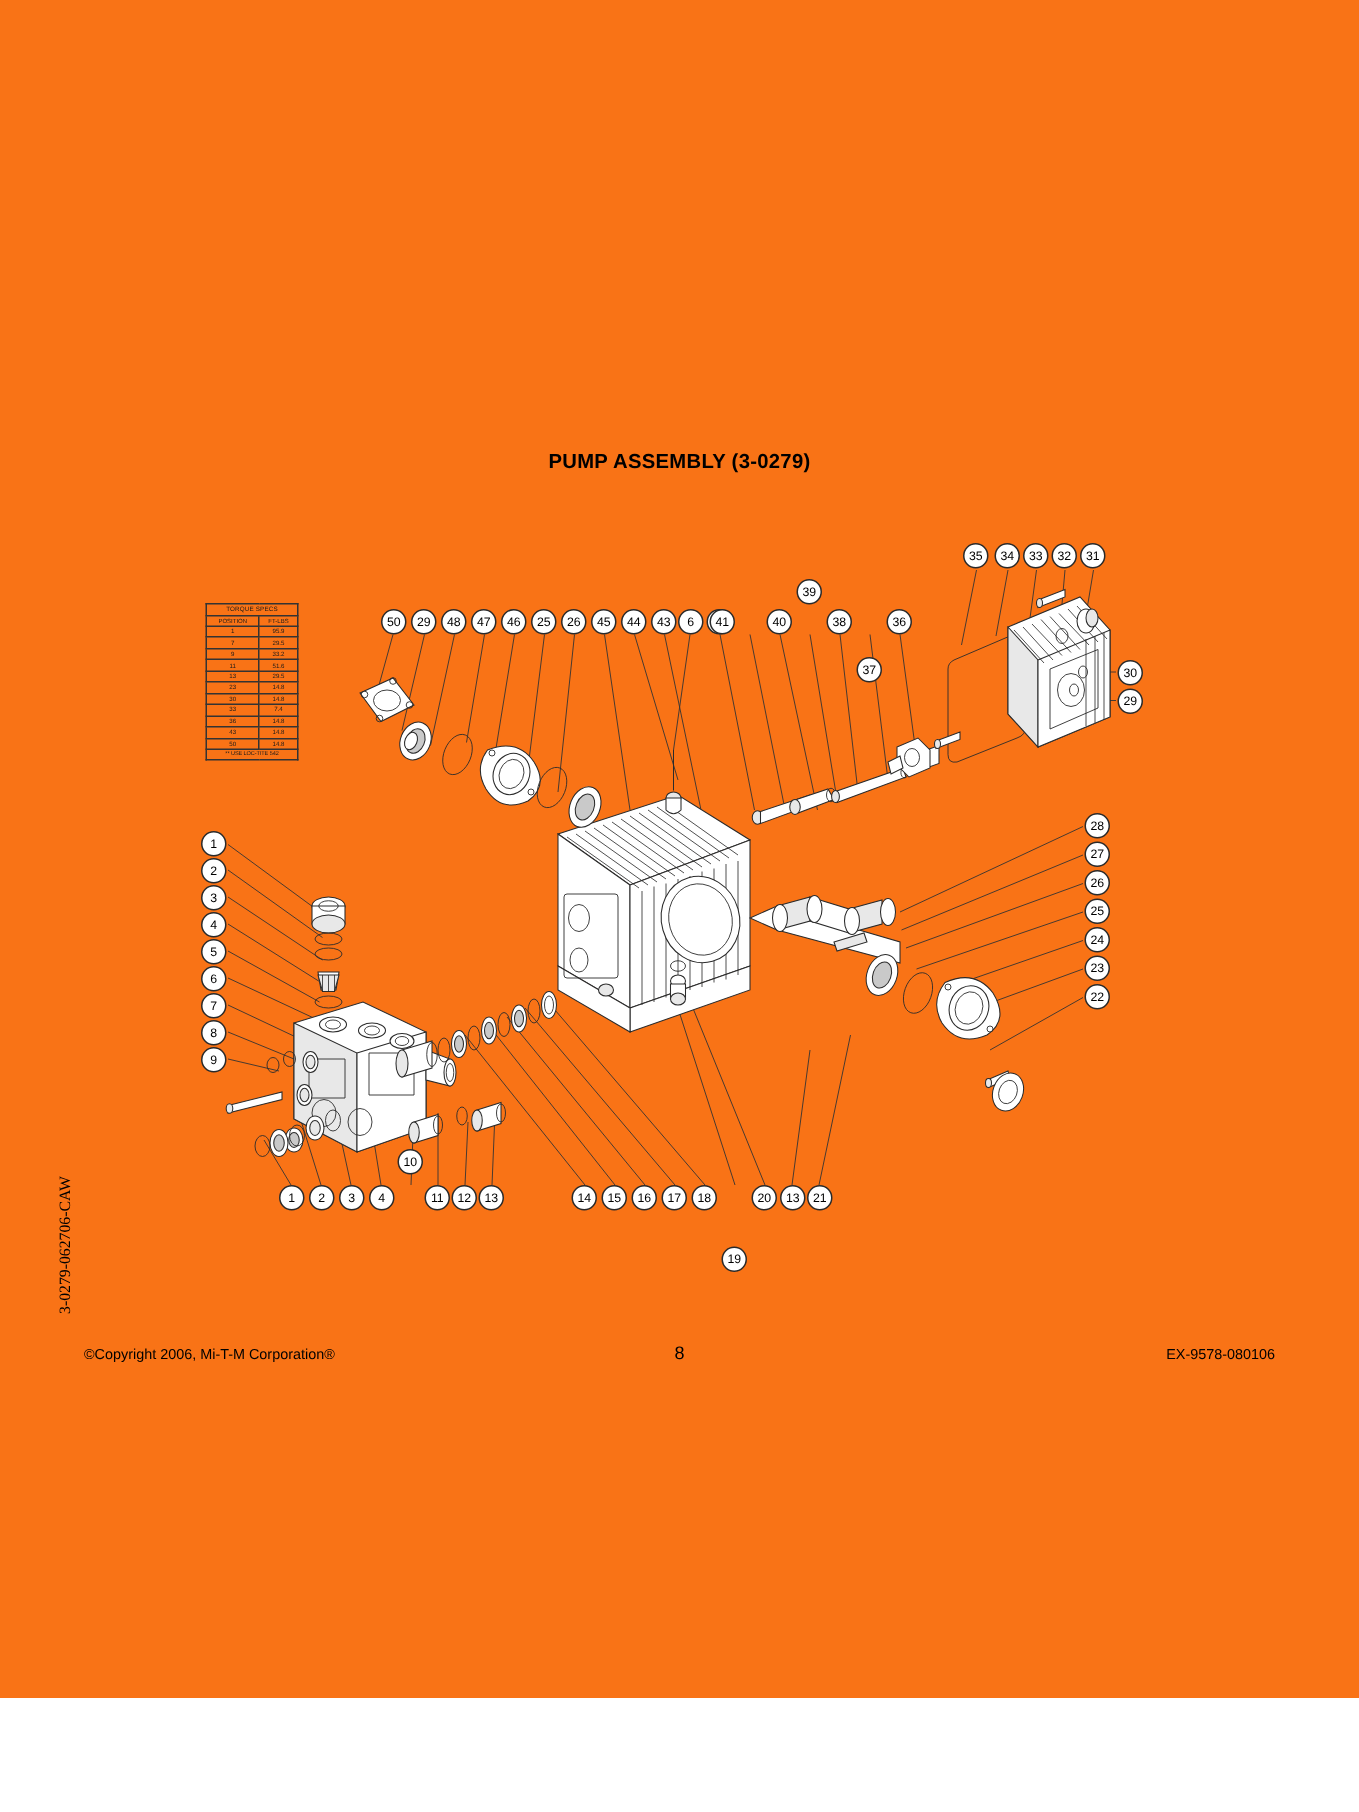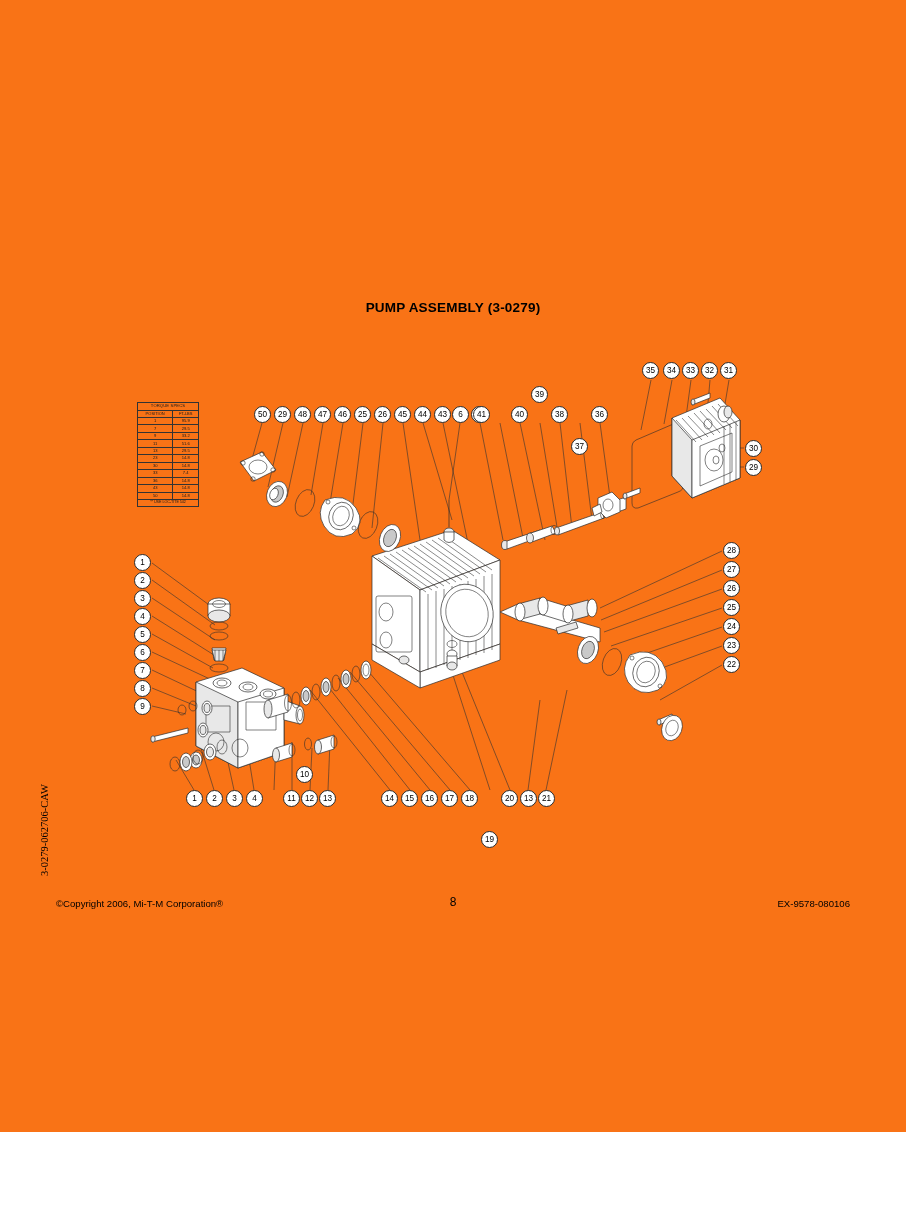--- a/index.html
+++ b/index.html
@@ -649,21 +649,21 @@
   <div class="callout" style="left:723px; top:599px;">25</div>
   <div class="callout" style="left:723px; top:618px;">24</div>
   <div class="callout" style="left:723px; top:637px;">23</div>
   <div class="callout" style="left:723px; top:656px;">22</div>
 
   <div class="callout" style="left:186px; top:790px;">1</div>
   <div class="callout" style="left:206px; top:790px;">2</div>
   <div class="callout" style="left:226px; top:790px;">3</div>
   <div class="callout" style="left:246px; top:790px;">4</div>
 
-  <div class="callout" style="left:265px; top:766px;margin-left:31px;">10</div>
+  <div class="callout" style="left:265px; top:766px;">10</div>
   <div class="callout" style="left:283px; top:790px;">11</div>
   <div class="callout" style="left:301px; top:790px;">12</div>
   <div class="callout" style="left:319px; top:790px;">13</div>
 
   <div class="callout" style="left:381px; top:790px;">14</div>
   <div class="callout" style="left:401px; top:790px;">15</div>
   <div class="callout" style="left:421px; top:790px;">16</div>
   <div class="callout" style="left:441px; top:790px;">17</div>
   <div class="callout" style="left:461px; top:790px;">18</div>
   <div class="callout" style="left:481px; top:790px;margin-top:41px;">19</div>

